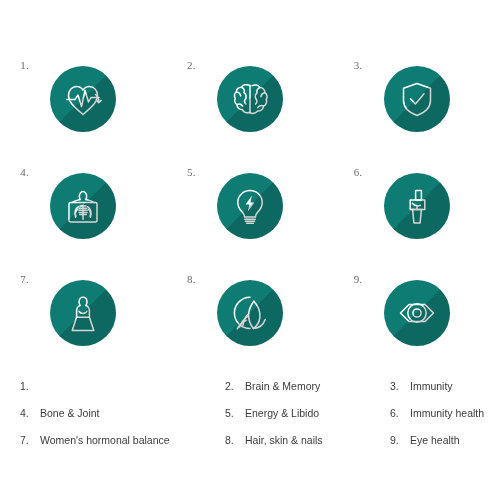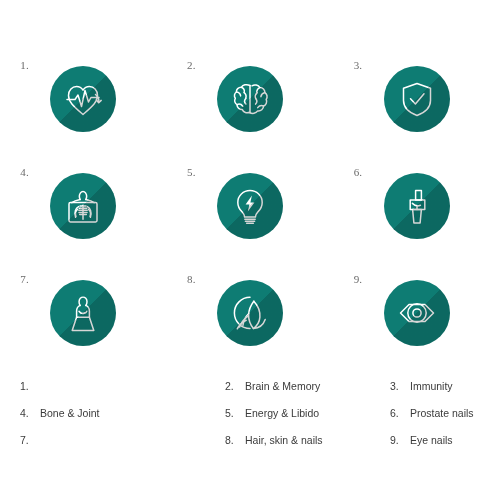--- a/index.html
+++ b/index.html
@@ -259,29 +259,30 @@
     <div class="litem">
       <span class="lnum">4.</span>
       <span>Bone &amp; Joint</span>
     </div>
     <div class="litem">
       <span class="lnum">5.</span>
       <span>Energy &amp; Libido</span>
     </div>
     <div class="litem">
       <span class="lnum">6.</span>
-      <span>Prostate nails</span>
+      <span>Immunity health</span>
     </div>
 
     <div class="litem">
       <span class="lnum">7.</span>
+      <span>Women's hormonal balance</span>
     </div>
     <div class="litem">
       <span class="lnum">8.</span>
       <span>Hair, skin &amp; nails</span>
     </div>
     <div class="litem">
       <span class="lnum">9.</span>
-      <span>Eye nails</span>
+      <span>Eye health</span>
     </div>
   </div>
 
 </div>
 
 </body></html>

